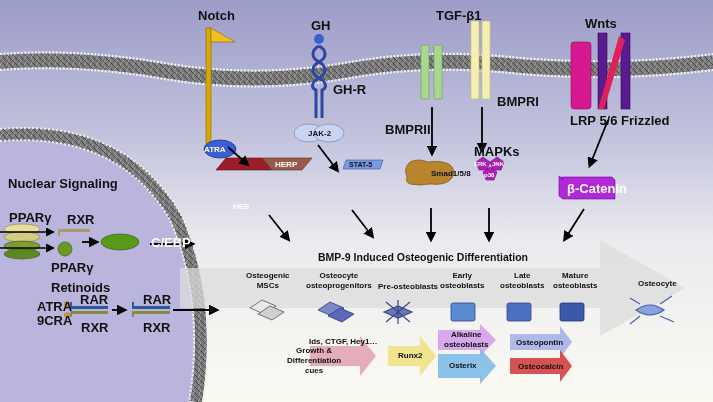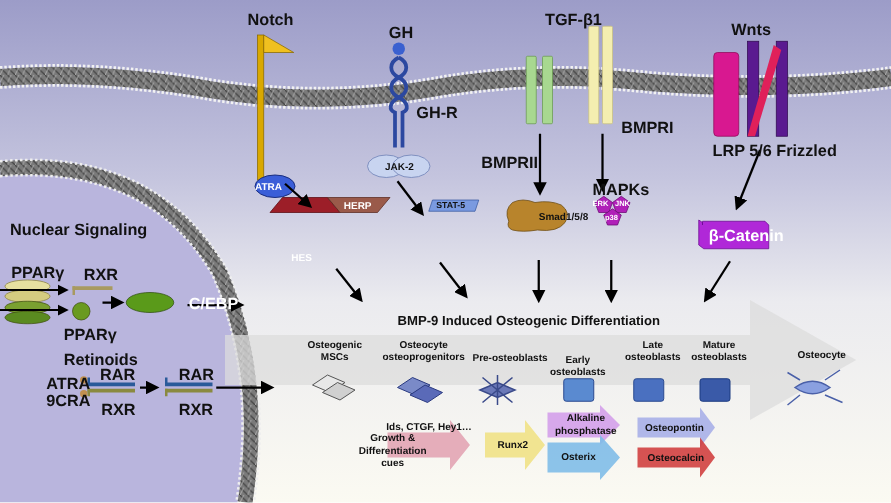--- a/index.html
+++ b/index.html
@@ -164,30 +164,30 @@
 <div class="lbl" style="left:81px;top:322px;">RXR</div>
 <div class="lbl" style="left:143px;top:294px;">RAR</div>
 <div class="lbl" style="left:143px;top:322px;">RXR</div>
 
 <div class="lbl" style="left:318px;top:252px;font-size:10.5px;">BMP-9 Induced Osteogenic Differentiation</div>
 <div class="lbl lbl-sm" style="left:246px;top:271px;white-space:pre;">Osteogenic
 MSCs</div>
 <div class="lbl lbl-sm" style="left:306px;top:271px;white-space:pre;">Osteocyte
 osteoprogenitors</div>
 <div class="lbl lbl-sm" style="left:378px;top:282px;white-space:pre;">Pre-osteoblasts</div>
-<div class="lbl lbl-sm" style="left:440px;top:271px;white-space:pre;margin-top:12px;">Early
+<div class="lbl lbl-sm" style="left:440px;top:271px;white-space:pre;">Early
 osteoblasts</div>
 <div class="lbl lbl-sm" style="left:500px;top:271px;white-space:pre;">Late
 osteoblasts</div>
 <div class="lbl lbl-sm" style="left:553px;top:271px;white-space:pre;">Mature
 osteoblasts</div>
 <div class="lbl lbl-sm" style="left:638px;top:279px;">Osteocyte</div>
 
 <div class="lbl lbl-sm" style="left:243px;top:346px;white-space:pre;margin-left:44px;">Growth &amp;
 Differentiation
 cues</div>
 <div class="lbl lbl-sm" style="left:309px;top:337px;">Ids, CTGF, Hey1…</div>
 <div class="lbl lbl-sm" style="left:398px;top:351px;">Runx2</div>
 <div class="lbl lbl-sm" style="left:444px;top:330px;white-space:pre;">Alkaline
-phosphatase</div>
+osteoblasts</div>
 <div class="lbl lbl-sm" style="left:449px;top:361px;">Osterix</div>
 <div class="lbl lbl-sm" style="left:516px;top:338px;">Osteopontin</div>
 <div class="lbl lbl-sm" style="left:518px;top:362px;">Osteocalcin</div>
 
 </body></html>

